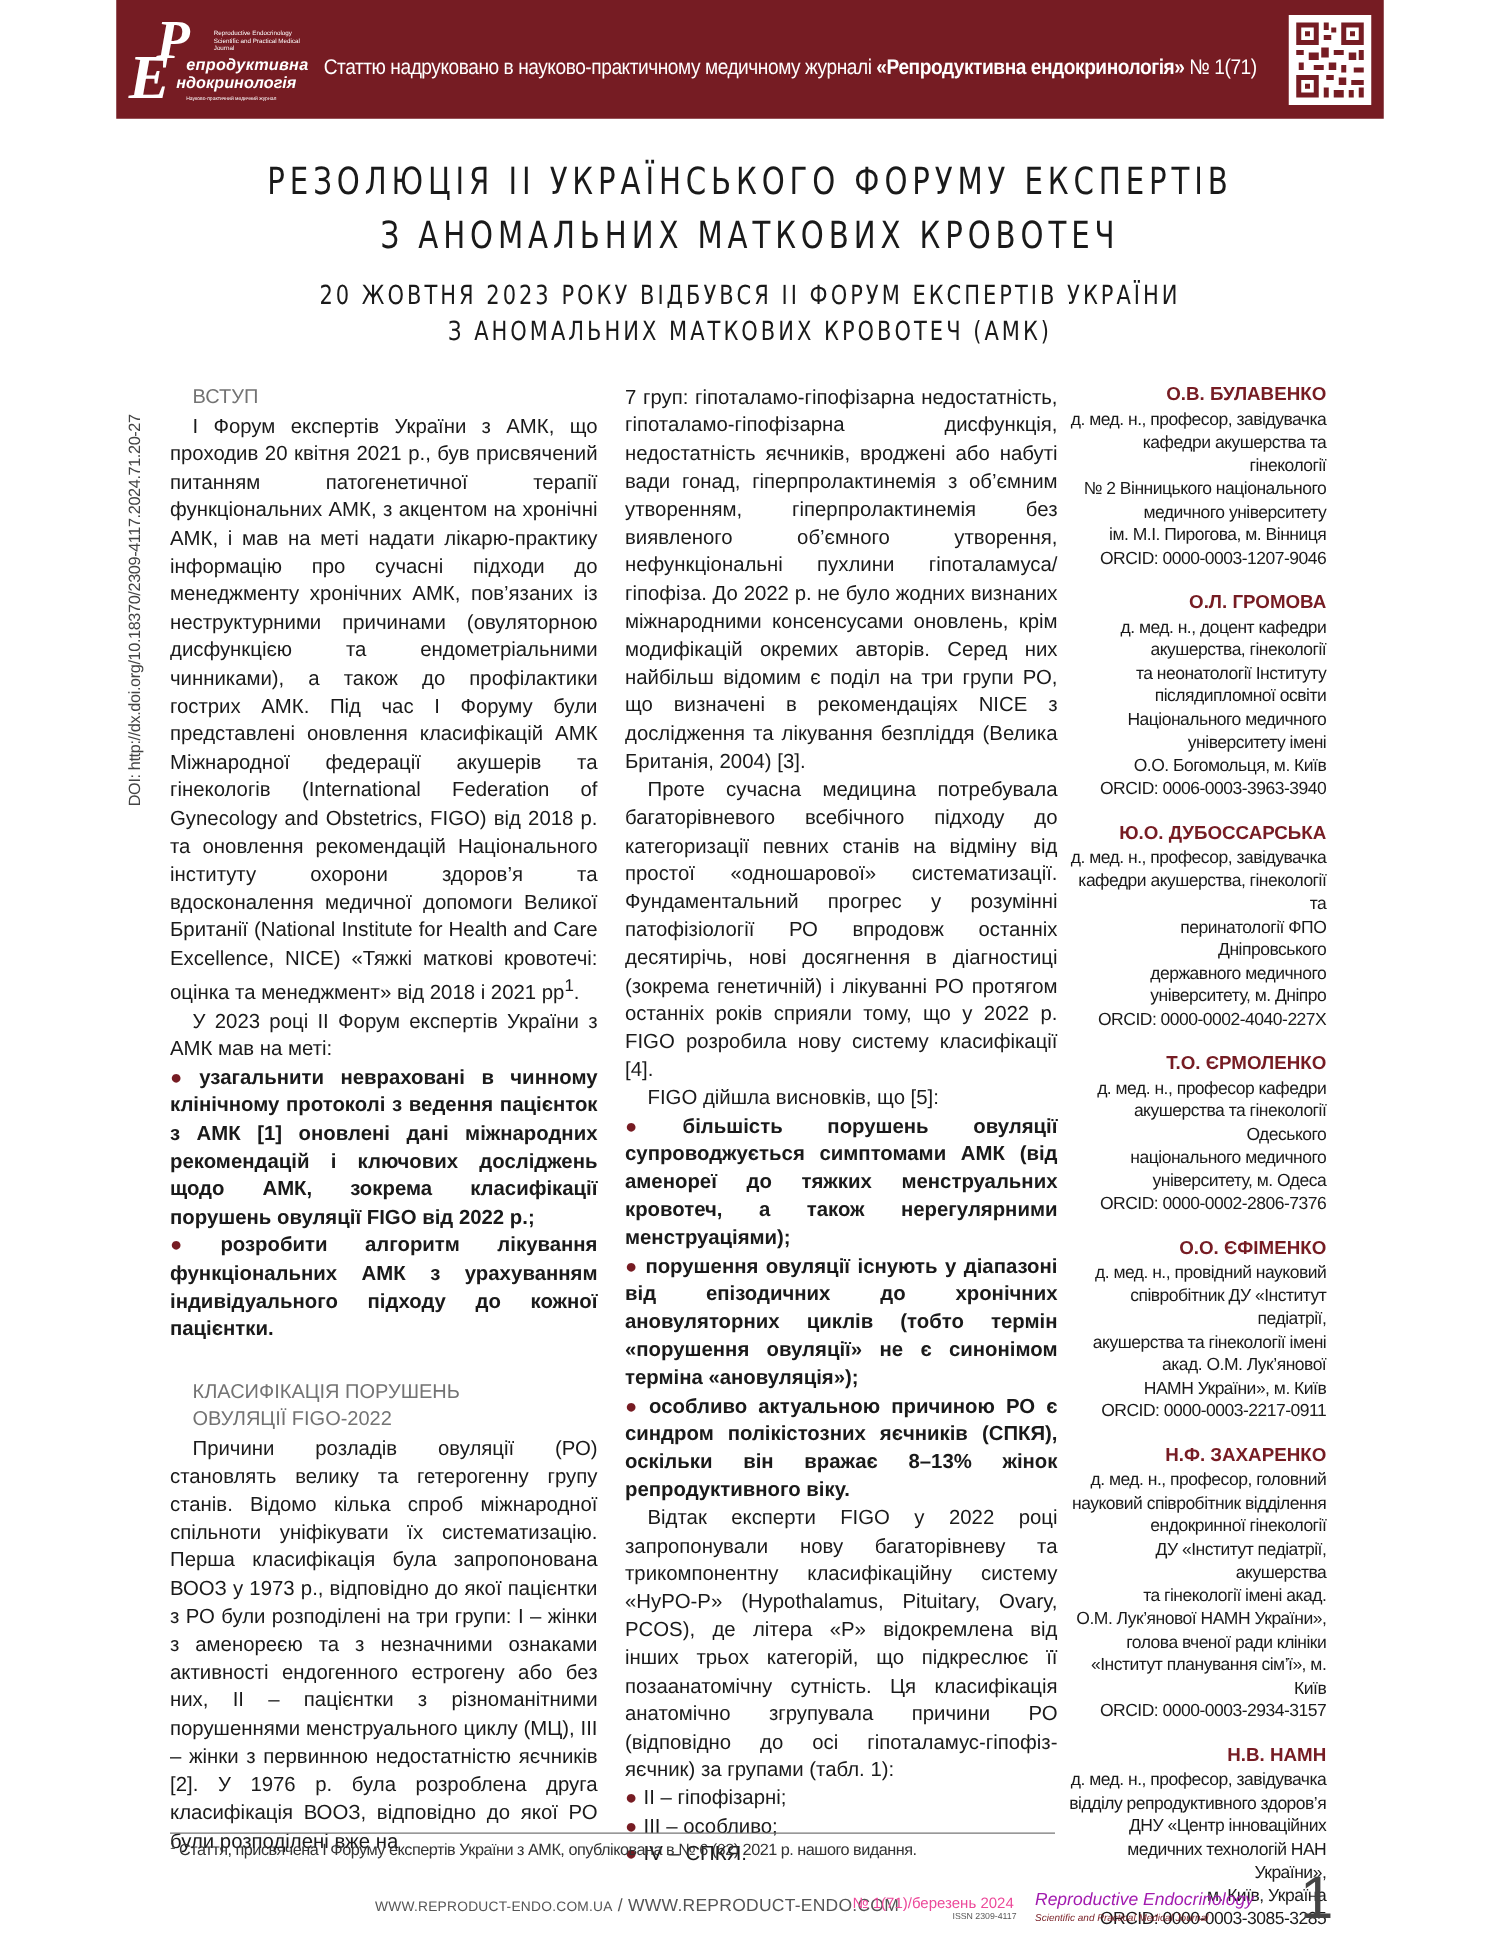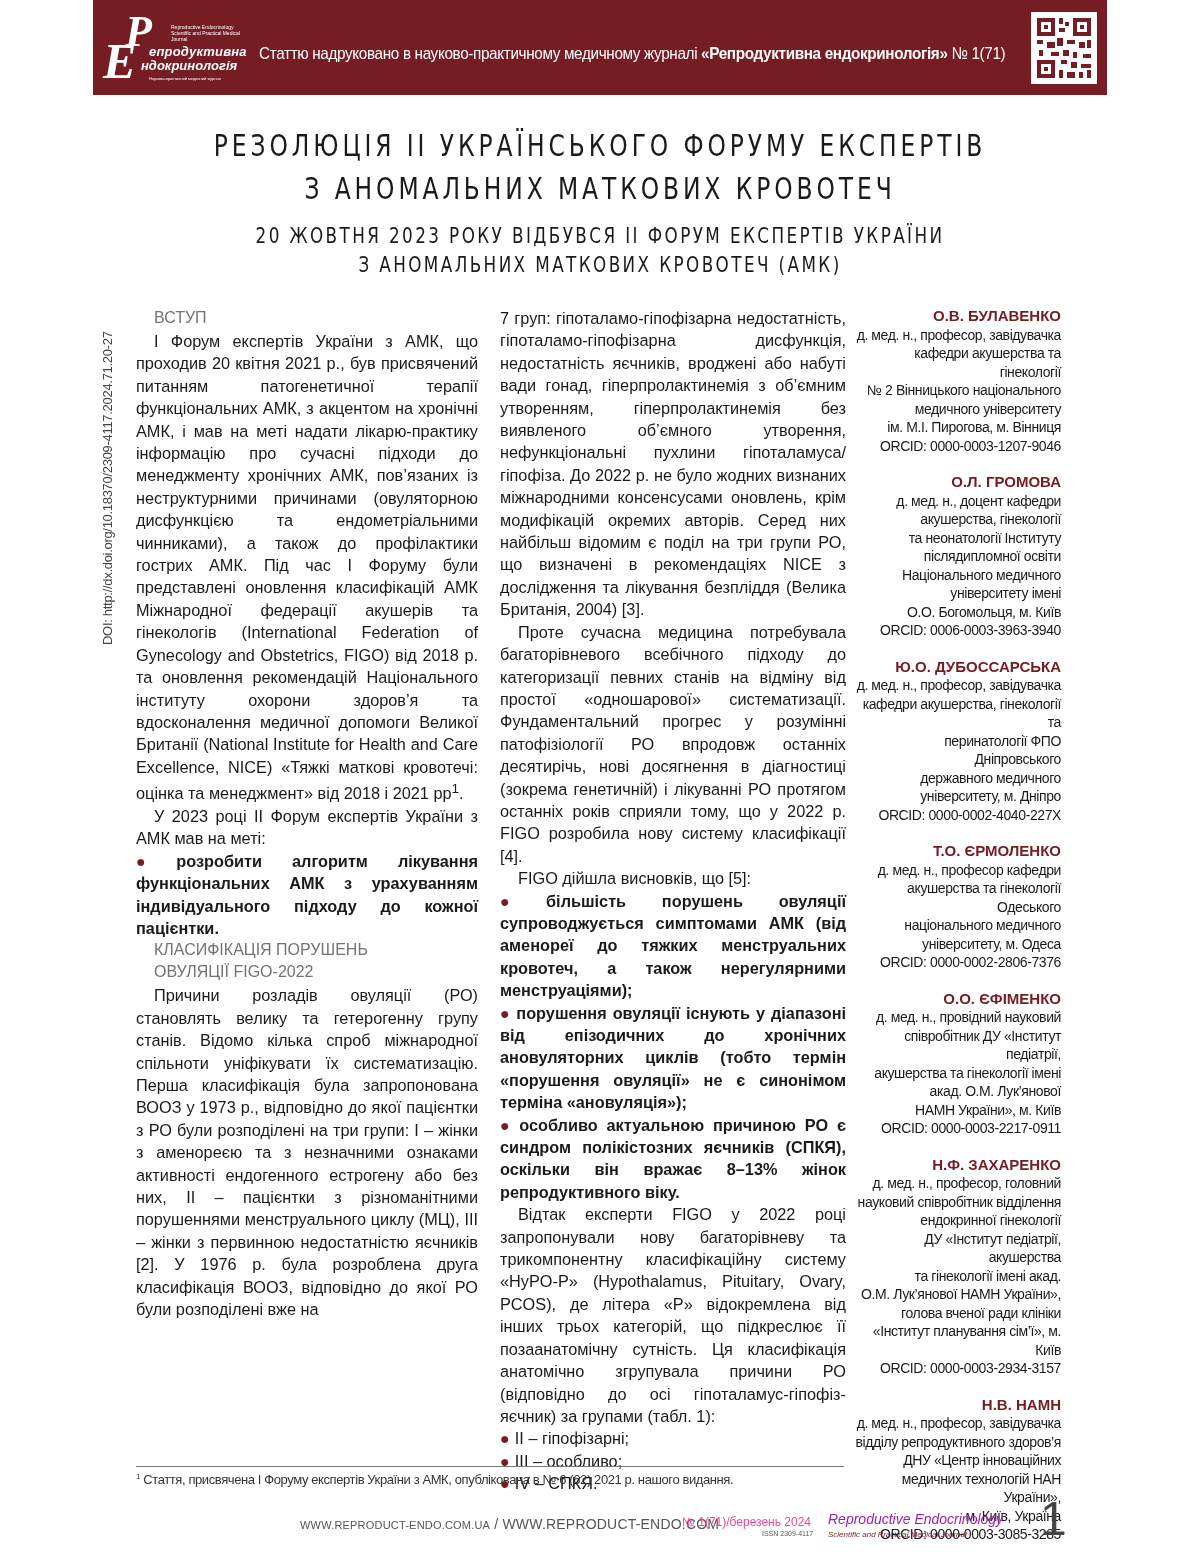--- a/index.html
+++ b/index.html
@@ -23,21 +23,21 @@
   .title.sub { top: 222px; font-size: 21px; line-height: 29px; letter-spacing: 3px; transform: scaleX(0.8); transform-origin: center top; }
 
   .doi { position: absolute; left: 100px; top: 645px; transform: rotate(-90deg); transform-origin: left top; font-size: 13px; color: #444; white-space: nowrap; letter-spacing: -0.3px; }
 
   .col { position: absolute; font-size: 16.3px; line-height: 22.4px; text-align: justify; }
   .col1 { left: 136px; top: 307px; width: 342px; }
   .col2 { left: 500px; top: 307px; width: 346px; }
   .col p { margin: 0; text-indent: 18px; }
   .col p.noindent { text-indent: 0; }
   .sec { color: #737373; font-weight: normal; font-size: 16px; margin: 0 0 1px 18px; line-height: 22px; }
-  .sec.gap { }
+  .sec.gap { margin-top: 28px; }
   .bul { margin: 0; font-weight: bold; font-size: 16.3px; }
   .bul .dot, .plain .dot { color: #761c23; margin-right: 5px; }
   .plain { margin: 0; }
 
   .authors { position: absolute; left: 855px; top: 307px; width: 206px; text-align: right; font-family: "Liberation Sans Narrow", "Liberation Sans", sans-serif; font-size: 14px; line-height: 18.5px; }
   .author { margin-bottom: 18px; }
   .author .name { color: #761c23; font-weight: bold; font-size: 15px; }
   .author .aff { white-space: pre-line; letter-spacing: -0.4px; }
 
   .fnline { position: absolute; left: 136px; top: 1466px; width: 708px; height: 1px; background: #777; }
@@ -110,20 +110,21 @@
   <div>20 ЖОВТНЯ 2023 РОКУ ВІДБУВСЯ ІІ ФОРУМ ЕКСПЕРТІВ УКРАЇНИ</div>
   <div>З АНОМАЛЬНИХ МАТКОВИХ КРОВОТЕЧ (АМК)</div>
 </div>
 
 <div class="doi">DOI: http://dx.doi.org/10.18370/2309-4117.2024.71.20-27</div>
 
 <div class="col col1">
   <div class="sec">ВСТУП</div>
   <p><span>І Форум експертів України з АМК, що проходив 20 квітня 2021 р., був присвячений питанням патогенетичної терапії функціональних АМК, з акцентом на хронічні АМК, і мав на меті надати лікарю-практику інформацію про сучасні підходи до менеджменту хронічних АМК, пов’язаних із неструктурними причинами (овуляторною дисфункцією та ендометріальними чинниками), а також до профілактики гострих АМК. Під час І Форуму були представлені оновлення класифікацій АМК Міжнародної федерації акушерів та гінекологів (International Federation of Gynecology and Obstetrics, FIGO) від 2018 р. та оновлення рекомендацій Національного інституту охорони здоров’я та вдосконалення медичної допомоги Великої Британії (National Institute for Health and Care Excellence, NICE) «Тяжкі маткові кровотечі: оцінка та менеджмент» від 2018 і 2021 рр</span><sup>1</sup>.</p>
   <p>У 2023 році ІІ Форум експертів України з АМК мав на меті:</p>
+  <div class="bul"><span class="dot">●</span><span>узагальнити невраховані в чинному клінічному протоколі з ведення пацієнток з АМК [1] оновлені дані міжнародних рекомендацій і ключових досліджень щодо АМК, зокрема класифікації порушень овуляції FIGO від 2022 р.;</span></div>
   <div class="bul"><span class="dot">●</span><span>розробити алгоритм лікування функціональних АМК з урахуванням індивідуального підходу до кожної пацієнтки.</span></div>
   <div class="sec gap">
     <div>КЛАСИФІКАЦІЯ ПОРУШЕНЬ</div>
     <div>ОВУЛЯЦІЇ FIGO-2022</div>
   </div>
   <p>Причини розладів овуляції (РО) становлять велику та гетерогенну групу станів. Відомо кілька спроб міжнародної спільноти уніфікувати їх систематизацію. Перша класифікація була запропонована ВООЗ у 1973 р., відповідно до якої пацієнтки з РО були розподілені на три групи: І – жінки з аменореєю та з незначними ознаками активності ендогенного естрогену або без них, ІІ – пацієнтки з різноманітними порушеннями менструального циклу (МЦ), ІІІ – жінки з первинною недостатністю яєчників [2]. У 1976 р. була розроблена друга класифікація ВООЗ, відповідно до якої РО були розподілені вже на</p>
 </div>
 
 <div class="col col2">
   <p class="noindent">7 груп: гіпоталамо-гіпофізарна недостатність, гіпоталамо-гіпофізарна дисфункція, недостатність яєчників, вроджені або набуті вади гонад, гіперпролактинемія з об’ємним утворенням, гіперпролактинемія без виявленого об’ємного утворення, нефункціональні пухлини гіпоталамуса/гіпофіза. До 2022 р. не було жодних визнаних міжнародними консенсусами оновлень, крім модифікацій окремих авторів. Серед них найбільш відомим є поділ на три групи РО, що визначені в рекомендаціях NICE з дослідження та лікування безпліддя (Велика Британія, 2004) [3].</p>

